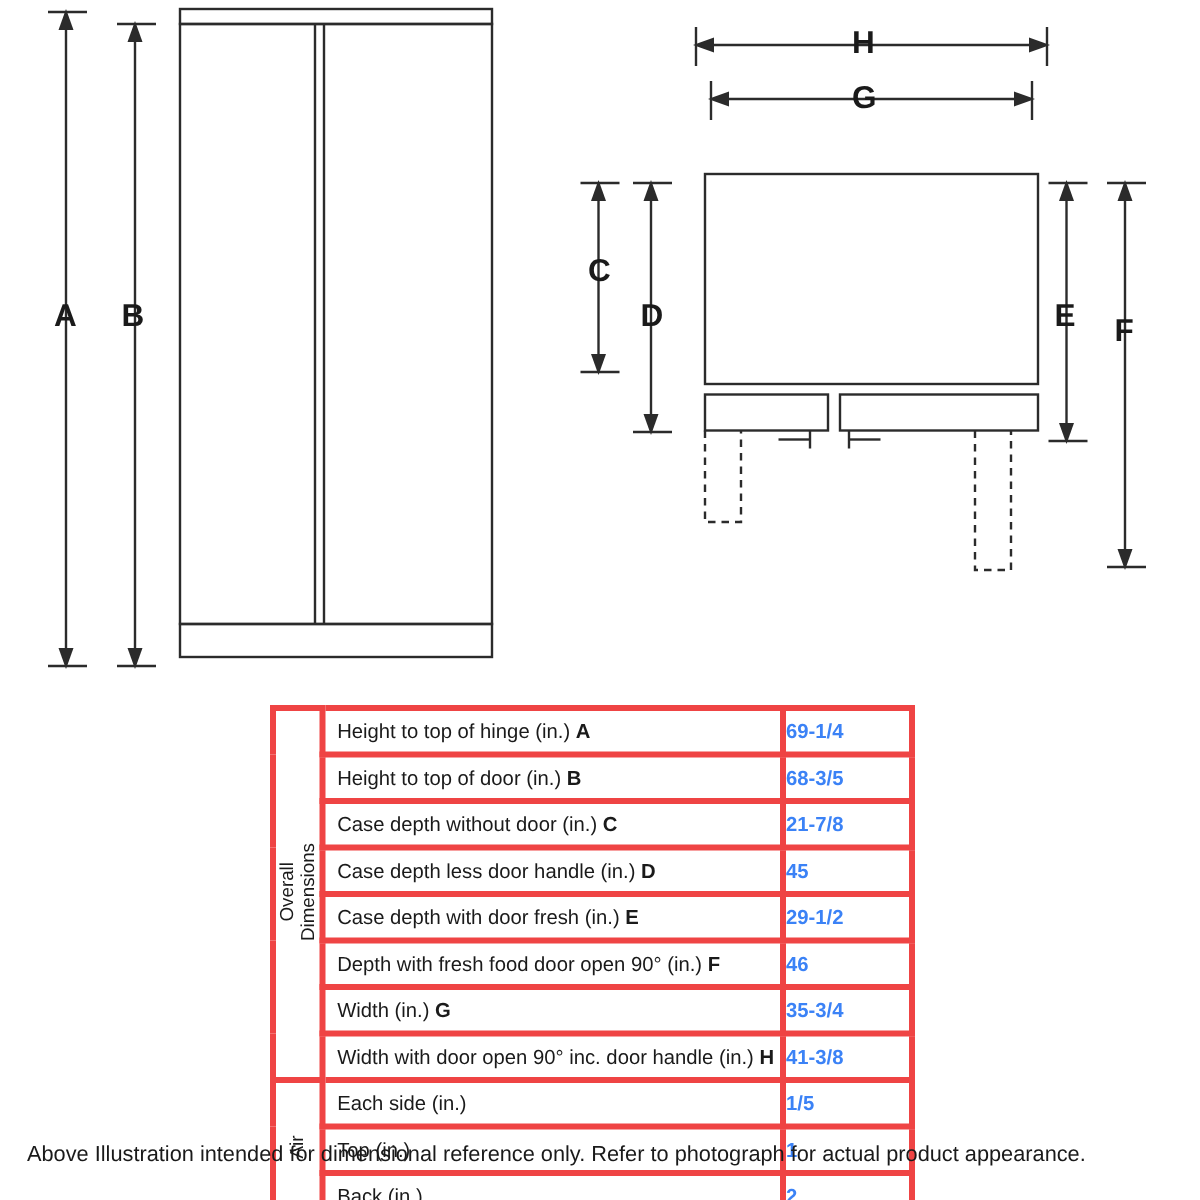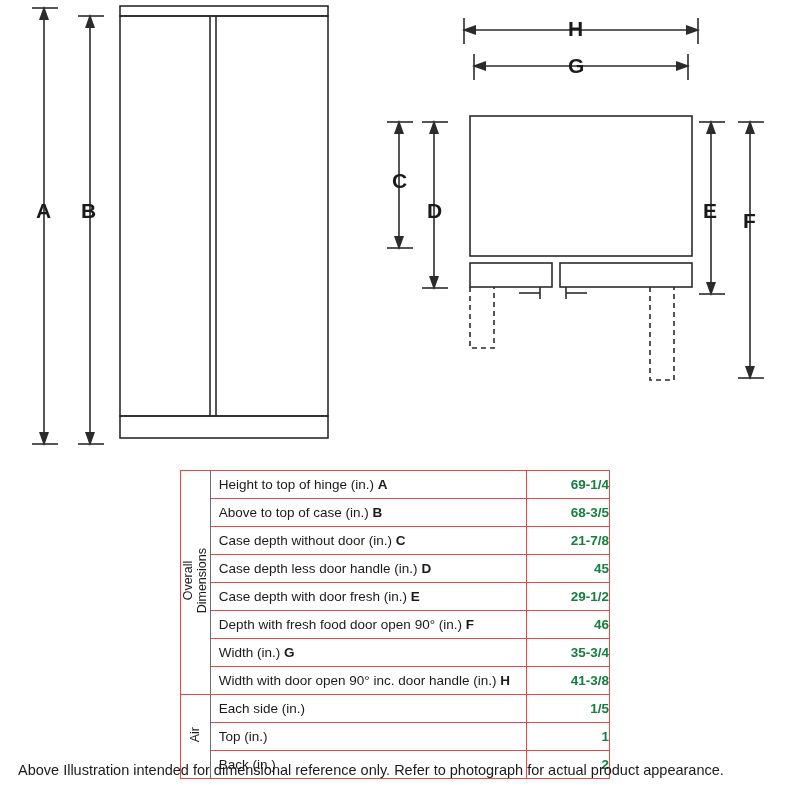--- a/index.html
+++ b/index.html
@@ -37,21 +37,21 @@
   
   .spec-table {
     position: absolute;
     left: 180px;
     top: 470px;
     width: 430px;
     border-collapse: collapse;
     font-size: 13.5px;
   }
   .spec-table td {
-    border: 1px solid #ef4444;
+    border: 4px solid #ef4444;
     padding: 0;
     height: 27px;
     vertical-align: middle;
   }
   td.grp {
     width: 28px;
     text-align: center;
     vertical-align: middle;
     border-right: 1px solid #6e6e6e;
   }
@@ -66,24 +66,24 @@
     color: #1a1a1a;
   }
   td.desc {
     padding-left: 8px;
     font-size: 13.5px;
     color: #1a1a1a;
   }
   td.desc b { font-weight: 700; }
   td.val {
     width: 82px;
-    text-align: right;
+    text-align: left;
     font-size: 13.5px;
     font-weight: 700;
-    color: #15803d;
+    color: #3b82f6;
   }
   .footnote {
     position: absolute;
     left: 18px;
     top: 762px;
     font-size: 14.5px;
     color: #1a1a1a;
     white-space: nowrap;
   }
 </style>
@@ -205,21 +205,21 @@
 
   <table class="spec-table">
     <tbody id="table-body">
         <tr>
           <td class="grp" rowspan="8"><span class="grp-inner">Overall
 Dimensions</span></td>
           <td class="desc"><span>Height to top of hinge (in.) </span><b>A</b></td>
           <td class="val">69-1/4</td>
         </tr>
         <tr>
-          <td class="desc"><span>Above to top of case (in.) </span><b>B</b></td>
+          <td class="desc"><span>Height to top of door (in.) </span><b>B</b></td>
           <td class="val">68-3/5</td>
         </tr>
         <tr>
           <td class="desc"><span>Case depth without door (in.) </span><b>C</b></td>
           <td class="val">21-7/8</td>
         </tr>
         <tr>
           <td class="desc"><span>Case depth less door handle (in.) </span><b>D</b></td>
           <td class="val">45</td>
         </tr>

